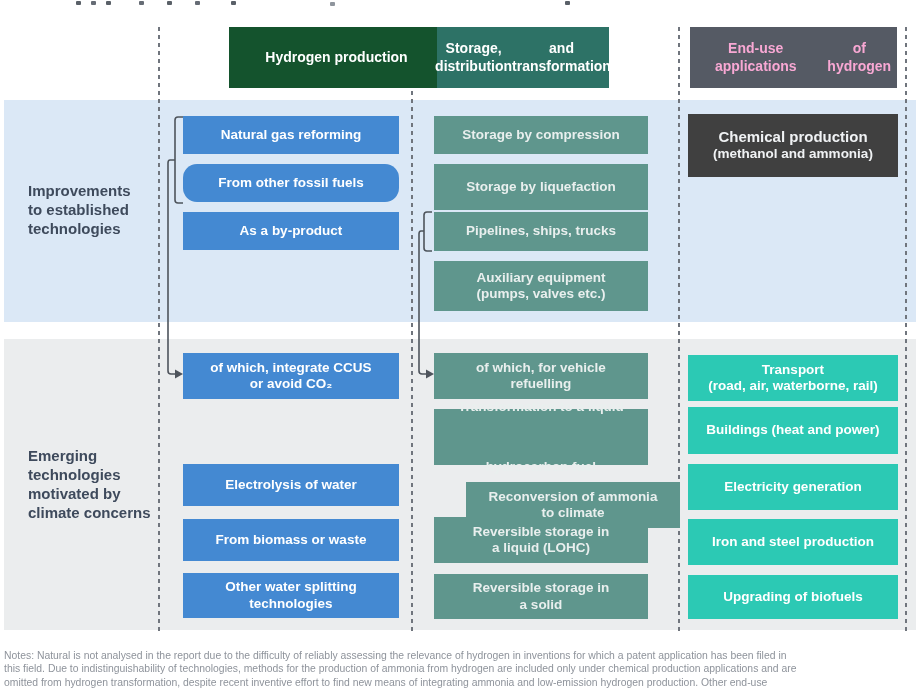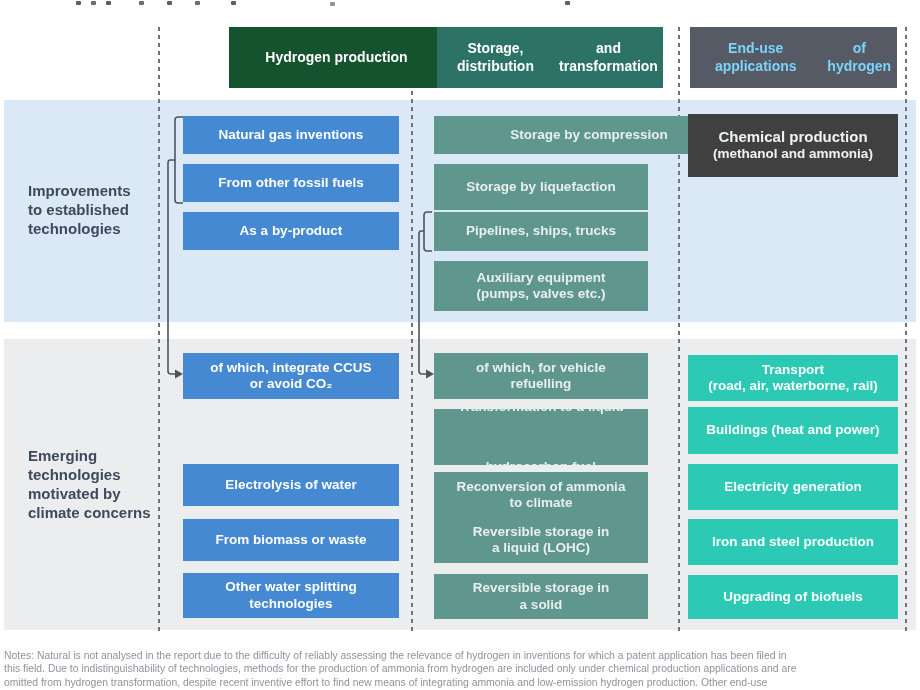--- a/index.html
+++ b/index.html
@@ -22,22 +22,22 @@
   }
   .vd1 { left:158px; } .vd2 { left:411px; } .vd3 { left:678px; } .vd4 { left:905px; }
 
   
   .header {
     position:absolute; top:27px; height:61px;
     display:flex; align-items:center; justify-content:center; text-align:center;
     color:#ffffff; font-weight:700; font-size:14px; line-height:1.25;
   }
   .header-production { left:185px; width:215px; background:#14532d;margin-left:44px; }
-  .header-storage    { left:437px; width:226px; background:#2d7266;justify-content:flex-end; }
-  .header-enduse     { left:690px; width:207px; background:#555a64; color:#7dd3fc; }
+  .header-storage    { left:437px; width:172px; background:#2d7266; }
+  .header-enduse     { left:690px; width:207px; background:#555a64; color:#f9a8d4; }
 
   
   .row-label {
     position:absolute; left:28px; color:#3e4a5c;
     font-weight:700; font-size:15px; line-height:19px;
   }
   .row-label-1 { top:181px; }
   .row-label-2 { top:446px; }
 
   
@@ -45,29 +45,29 @@
     position:absolute; display:flex; flex-direction:column;
     align-items:center; justify-content:center; text-align:center;
     color:#ffffff; font-weight:600; font-size:13.5px; line-height:1.22;
   }
   .col-prod { left:183px; width:216px; background:#4489d2; }
   .col-stor { left:434px; width:214px; background:#5f968d; color:#e9efee; }
   .col-end  { left:688px; width:210px; background:#2cc9b4; }
   .box-chem { background:#404040; color:#f0f2f4; }
   .box-chem div:first-child { font-size:15px; }
 
-  .p1 { top:116px; height:38px; } .p2 { top:164px; height:38px; }
+  .p1 { top:116px; height:38px; } .p2 { top:164px; height:38px;border-radius:14px; }
   .p3 { top:212px; height:38px; } .p4 { top:353px; height:46px; }
   .p5 { top:464px; height:42px; } .p6 { top:519px; height:42px; }
   .p7 { top:573px; height:45px; }
 
-  .s1 { top:116px; height:38px;padding-left:48px; } .s2 { top:164px; height:46px; }
+  .s1 { top:116px; height:38px; } .s2 { top:164px; height:46px; }
   .s3 { top:212px; height:39px; } .s4 { top:261px; height:50px; }
   .s5 { top:353px; height:46px; } .s6 { top:409px; height:56px;gap:44px; }
-  .s7 { top:472px; height:46px; } .s8 { top:517px; height:46px; }
+  .s7 { top:482px; height:46px;margin-left:32px; } .s8 { top:517px; height:46px; }
   .s9 { top:574px; height:45px; }
 
   .e1 { top:114px; height:63px; } .e2 { top:355px; height:46px; }
   .e3 { top:407px; height:47px; } .e4 { top:464px; height:46px; }
   .e5 { top:519px; height:46px; } .e6 { top:575px; height:44px; }
 
   
   .connectors { position:absolute; inset:0; pointer-events:none; }
 
   
@@ -119,21 +119,21 @@
       <div>technologies</div>
     </div>
   <div class="row-label row-label-2">
       <div>Emerging</div>
       <div>technologies</div>
       <div>motivated by</div>
       <div>climate concerns</div>
     </div>
 
   <div class="box col-prod p1">
-      <div>Natural gas inventions</div>
+      <div>Natural gas reforming</div>
     </div>
   <div class="box col-prod p2">
       <div>From other fossil fuels</div>
     </div>
   <div class="box col-prod p3">
       <div>As a by-product</div>
     </div>
   <div class="box col-prod p4">
       <div>of which, integrate CCUS</div>
       <div>or avoid CO₂</div>

